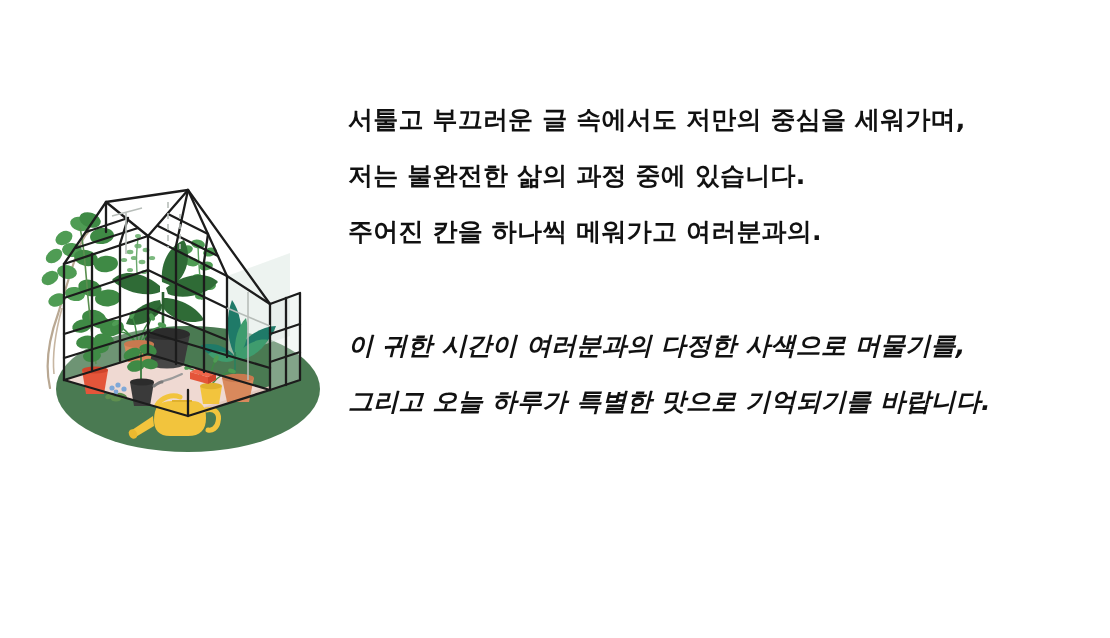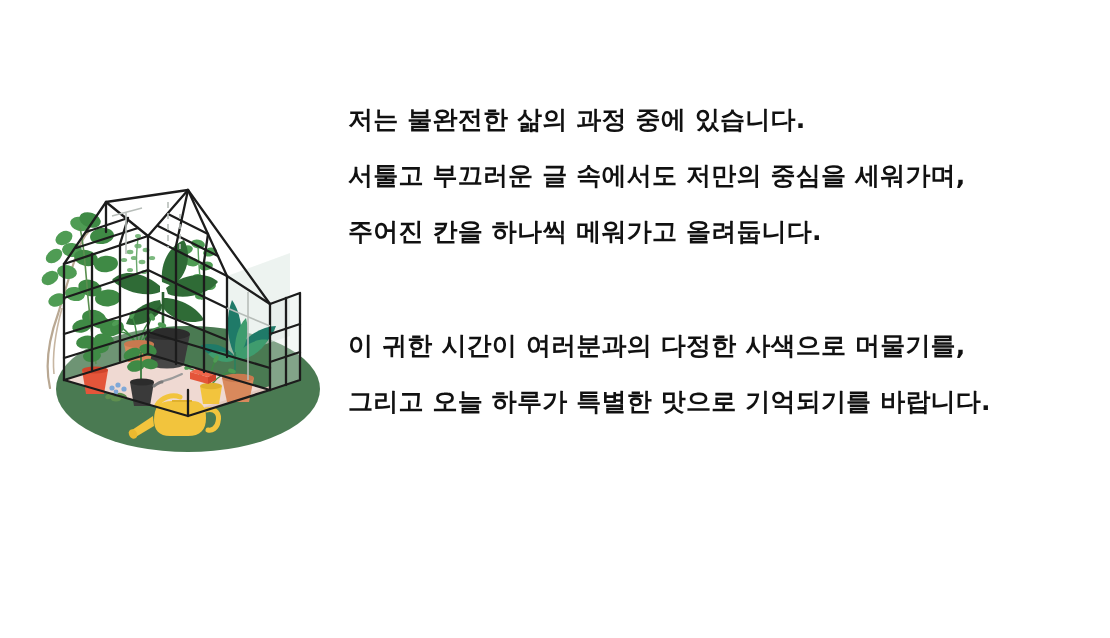--- a/index.html
+++ b/index.html
@@ -44,20 +44,21 @@
     left: 348px;
     top: 92px;
     width: 720px;
   }
   .para {
     margin: 0;
     padding: 0;
   }
   .para + .para {
     margin-top: 58px;
+    font-style: italic;
   }
   .line {
     display: block;
     color: #111111;
     font-size: 25px;
     line-height: 56px;
     letter-spacing: 0.2px;
     white-space: nowrap;
     font-weight: 600;
     font-family: "DejaVu Sans", "Liberation Sans", sans-serif;
@@ -337,23 +338,23 @@
         <path d="M160 56 L160 96" stroke-dasharray="5 5"></path>
         <path d="M228 134 L228 222"></path>
         <path d="M207 150 L250 168"></path>
       </g>
     </svg>
   </div>
 
   <div id="message">
 
     <div class="para">
+      <span class="line">서툴고 부끄러운 글 속에서도 저만의 중심을 세워가며,</span>
       <span class="line">저는 불완전한 삶의 과정 중에 있습니다.</span>
-      <span class="line">서툴고 부끄러운 글 속에서도 저만의 중심을 세워가며,</span>
-      <span class="line">주어진 칸을 하나씩 메워가고 올려둡니다.</span>
+      <span class="line">주어진 칸을 하나씩 메워가고 여러분과의.</span>
     </div>
 
     <div class="para">
       <span class="line">이 귀한 시간이 여러분과의 다정한 사색으로 머물기를,</span>
       <span class="line">그리고 오늘 하루가 특별한 맛으로 기억되기를 바랍니다.</span>
     </div>
 
 
   </div>
 

